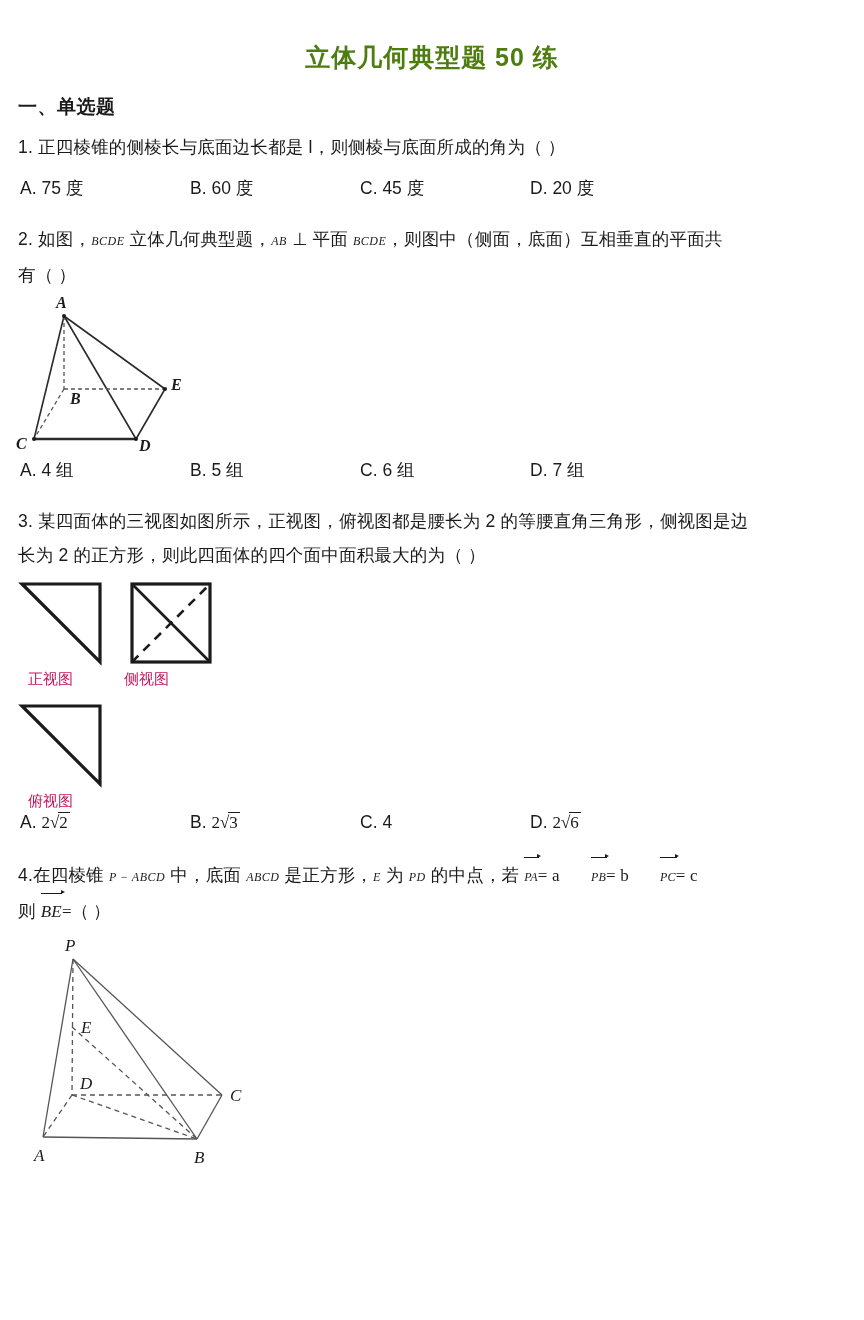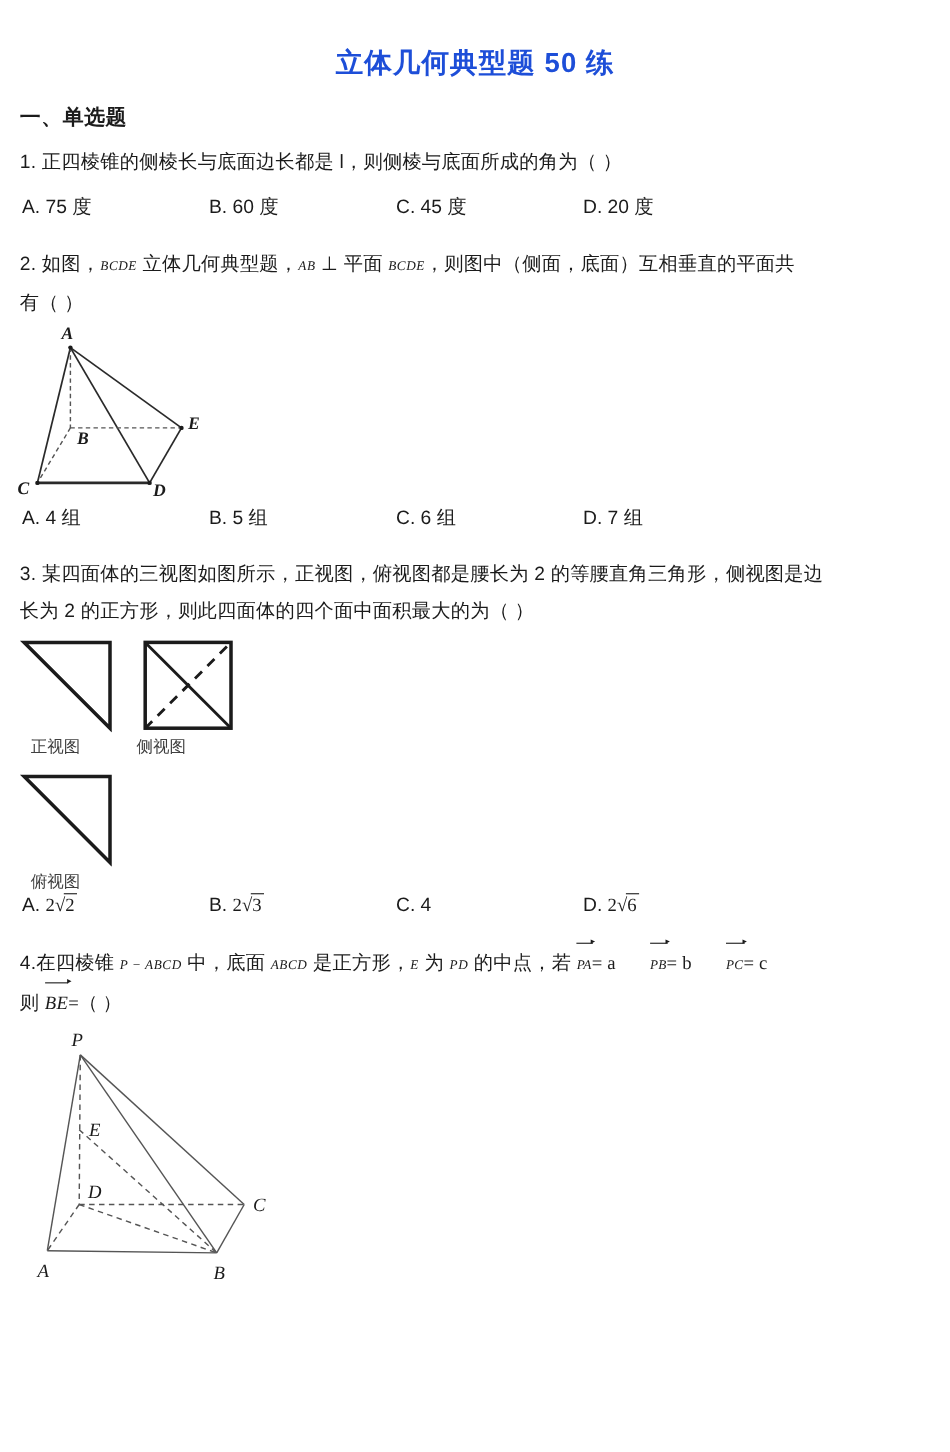--- a/index.html
+++ b/index.html
@@ -134,34 +134,34 @@
     border-top: 1px solid #1b1b1b;
     padding: 0 2px 0 1px;
     margin-left: -1px;
   }
   .figure-block {
     position: relative;
   }
   .viewlabel {
     position: absolute;
     font-size: 15px;
-    color: #404040;
+    color: #be185d;
     font-family: Liberation Serif, serif;
   }
   svg { display: block; }
   .fig-abs {
     position: absolute;
   }
 </style>
 </head>
 <body>
 
 <div class="page">
 
-  <h1 class="doc-title" style="color: #1d4ed8;">立体几何典型题 50 练</h1>
+  <h1 class="doc-title" style="color: #4d7c0f;">立体几何典型题 50 练</h1>
 
   <div class="section-head">一、单选题</div>
 
   <div class="qtext">
     <span>1.</span>
     <span>正四棱锥的侧棱长与底面边长都是 l，则侧棱与底面所成的角为（ ）</span>
   </div>
   <div class="options">
     <span class="opt opt-a">
       <span>A.</span>

